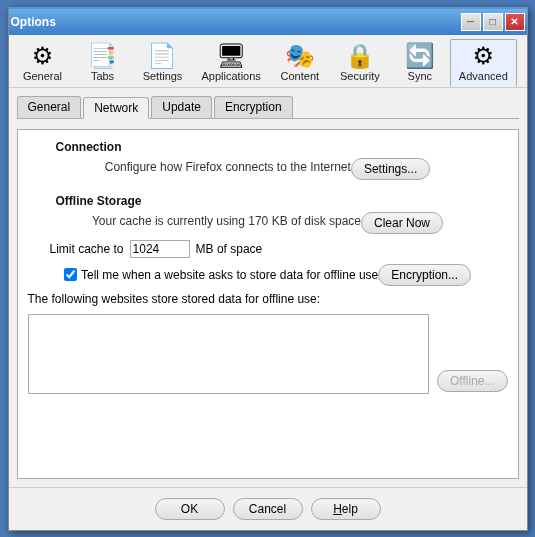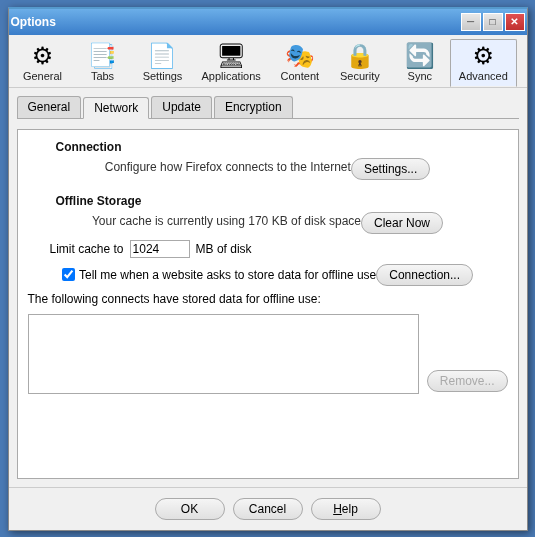--- a/index.html
+++ b/index.html
@@ -270,34 +270,34 @@
         <div class="section-title">Offline Storage</div>
         <div class="row">
           <span class="section-desc">Your cache is currently using 170 KB of disk space</span>
           <button class="btn">Clear Now</button>
         </div>
         <div class="indent">
           <span>Limit cache to</span>
           <div class="number-input-group">
             <input type="number" value="1024" style="width: 60px; padding: 1px 2px; border: 1px solid rgb(170, 170, 170); font-size: 12px;">
           </div>
-          <span>MB of disk</span>
+          <span>MB of space</span>
         </div>
         <div class="row">
           <div class="checkbox-row" style="margin:0;">
             <input type="checkbox" checked="" id="tell-cb" style="">
             <label for="tell-cb">Tell me when a website asks to store data for offline use</label>
           </div>
-          <button class="btn">Connection...</button>
-        </div>
-        <div style="margin-bottom:4px;">The following connects have stored data for offline use:</div>
+          <button class="btn">Encryption...</button>
+        </div>
+        <div style="margin-bottom:4px;">The following websites store stored data for offline use:</div>
         <div style="display:flex; align-items:flex-end; gap:8px;">
           <div class="websites-list" style="flex:1;"></div>
           <div style="display:flex; flex-direction:column; gap:4px; padding-bottom:2px;">
-            <button class="btn" disabled="">Remove...</button>
+            <button class="btn" disabled="">Offline...</button>
           </div>
         </div>
       </div>
     </div>
   </div>
 
   <div class="footer">
     <button class="btn">OK</button>
     <button class="btn">Cancel</button>
     <button class="btn">

